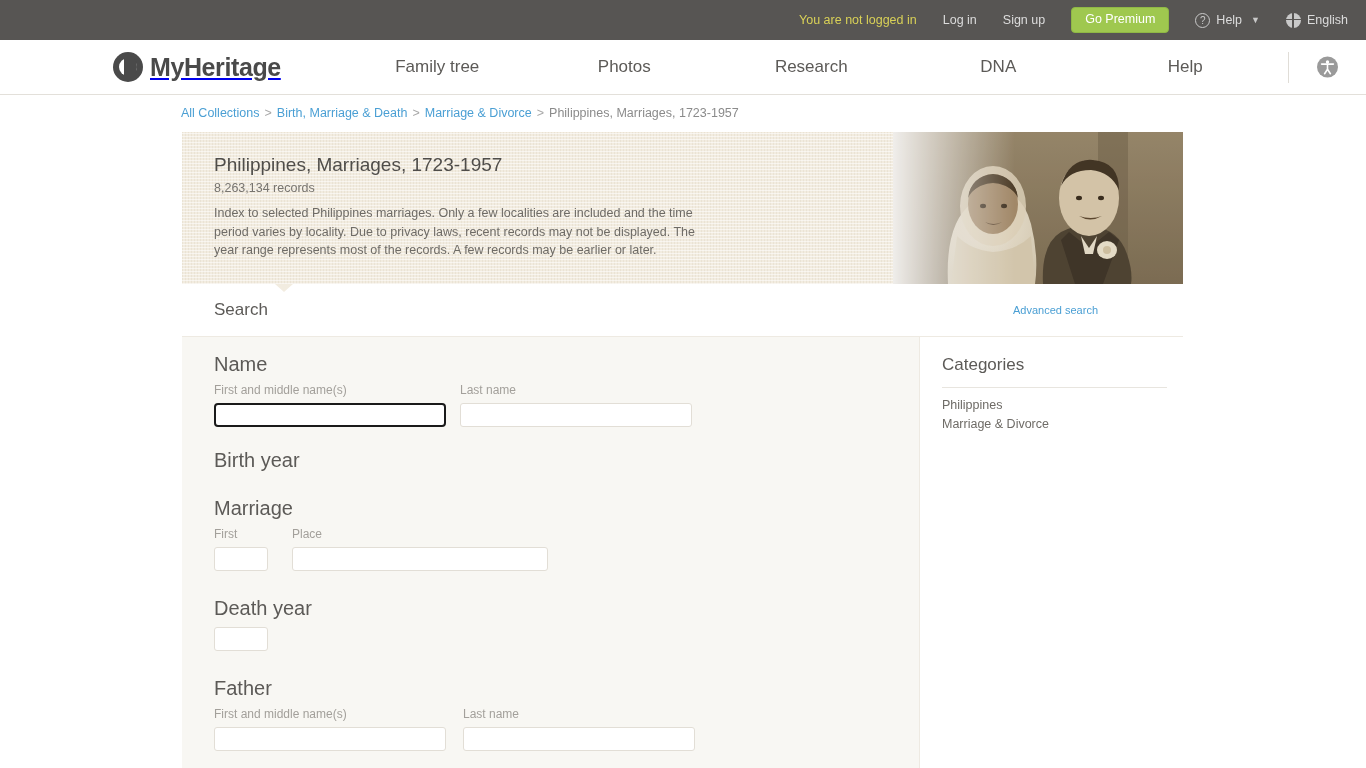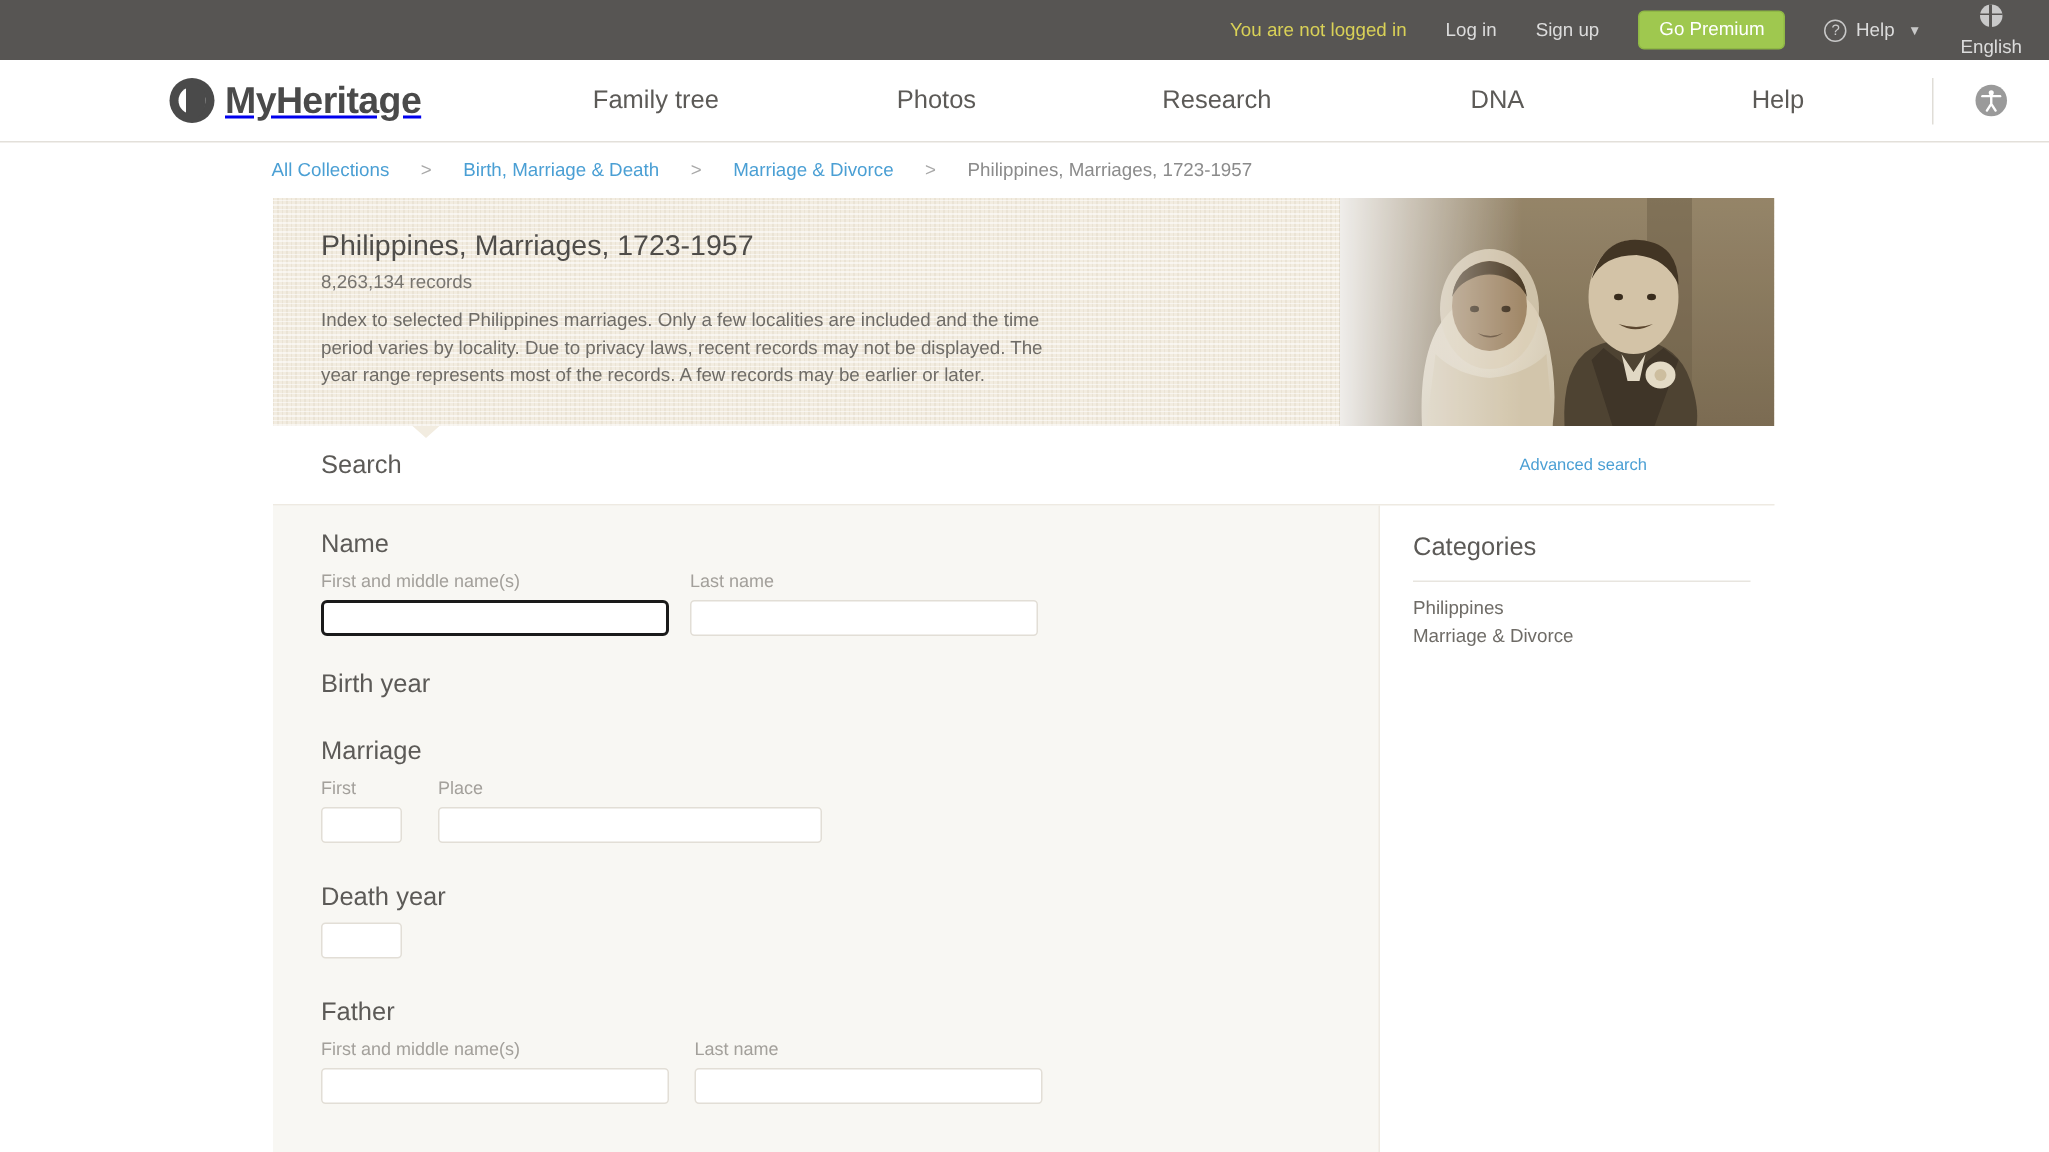--- a/index.html
+++ b/index.html
@@ -22,21 +22,21 @@
   .topbar-link {
     color: #dcdcdc; font-size: 12.5px; text-decoration: none;
     margin-right: 26px; white-space: nowrap;
   }
   .go-premium {
     background: #9fc84f; color: #ffffff; font-size: 12.5px;
     padding: 5px 13px 6px; border-radius: 4px; border: 1px solid #8fb845;
     margin-right: 26px; white-space: nowrap; line-height: 1.1;
   }
   .topbar-group { display: flex; align-items: center; margin-right: 26px; gap: 6px; }
-  .topbar-group:last-child { margin-right: 0; flex-direction: column; }
+  .topbar-group:last-child { margin-right: 0; }
   .topbar-group .lbl { color: #dcdcdc; font-size: 12.5px; }
   .qmark {
     width: 15px; height: 15px; border: 1.4px solid #c9c9c9; border-radius: 50%;
     color: #c9c9c9; font-size: 10px; line-height: 13px; text-align: center;
     display: inline-block;
   }
   .chev { color: #c9c9c9; font-size: 9px; margin-left: 3px; }
   .globe {
     width: 15px; height: 15px; border-radius: 50%; background: #c9c9c9;
     position: relative; display: inline-block;
@@ -81,21 +81,21 @@
   }
   .access-icon {
     position: absolute; right: 28px; top: 50%; transform: translateY(-50%);
     width: 21px; height: 21px; border-radius: 50%; background: #9a9a9a;
   }
   .access-icon svg { display: block; }
 
   
   .breadcrumb {
     padding: 11px 0 0 181px; font-size: 12.5px; color: #8b8b8b;
-    display: flex; align-items: center; gap: 21px; white-space: nowrap;
+    display: flex; align-items: center; gap: 5px; white-space: nowrap;
   }
   .breadcrumb a { color: #4a9fd4; text-decoration: none; }
   .breadcrumb .sep { color: #a8a8a8; }
   .breadcrumb .cur { color: #8b8b8b; }
 
   
   .stage { position: relative; margin-top: 12px; }
   .banner {
     position: absolute; left: 182px; top: 0; width: 1001px; height: 152px;
     background-color: #f2ece0;
@@ -137,21 +137,21 @@
     font-size: 11px; color: #4a9fd4; text-decoration: none;
   }
   .card-body { display: flex; height: 563px; }
 
   .form-pane {
     width: 738px; background: #f8f7f3; border-right: 1px solid #eeeae2;
     padding: 16px 0 0 32px;
   }
   .grp { margin-bottom: 4px; }
   .grp-title {
-    font-size: 17px; color: #5c5a57; font-weight: normal; margin-bottom: 7px;
+    font-size: 20px; color: #5c5a57; font-weight: normal; margin-bottom: 7px;
   }
   .flds { display: flex; }
   .fld { display: flex; flex-direction: column; }
   .fld-lbl { font-size: 12px; color: #a3a09b; margin-bottom: 5px; height: 15px; }
   .inp {
     background: #ffffff; border: 1px solid #e2ded6; border-radius: 3px;
     height: 24px; font-family: "Liberation Sans", sans-serif; font-size: 13px;
     color: #444; padding: 0 6px; outline: none;
   }
   .inp.focused {

